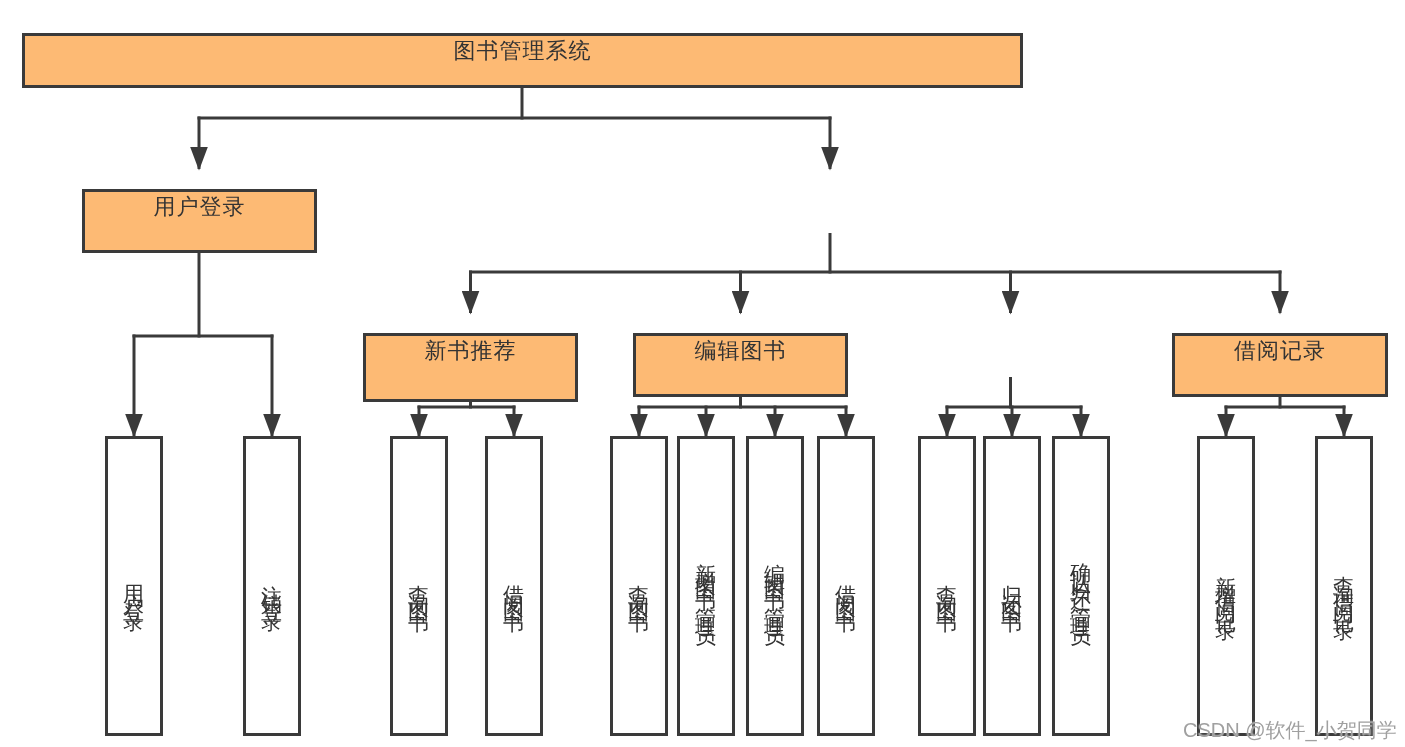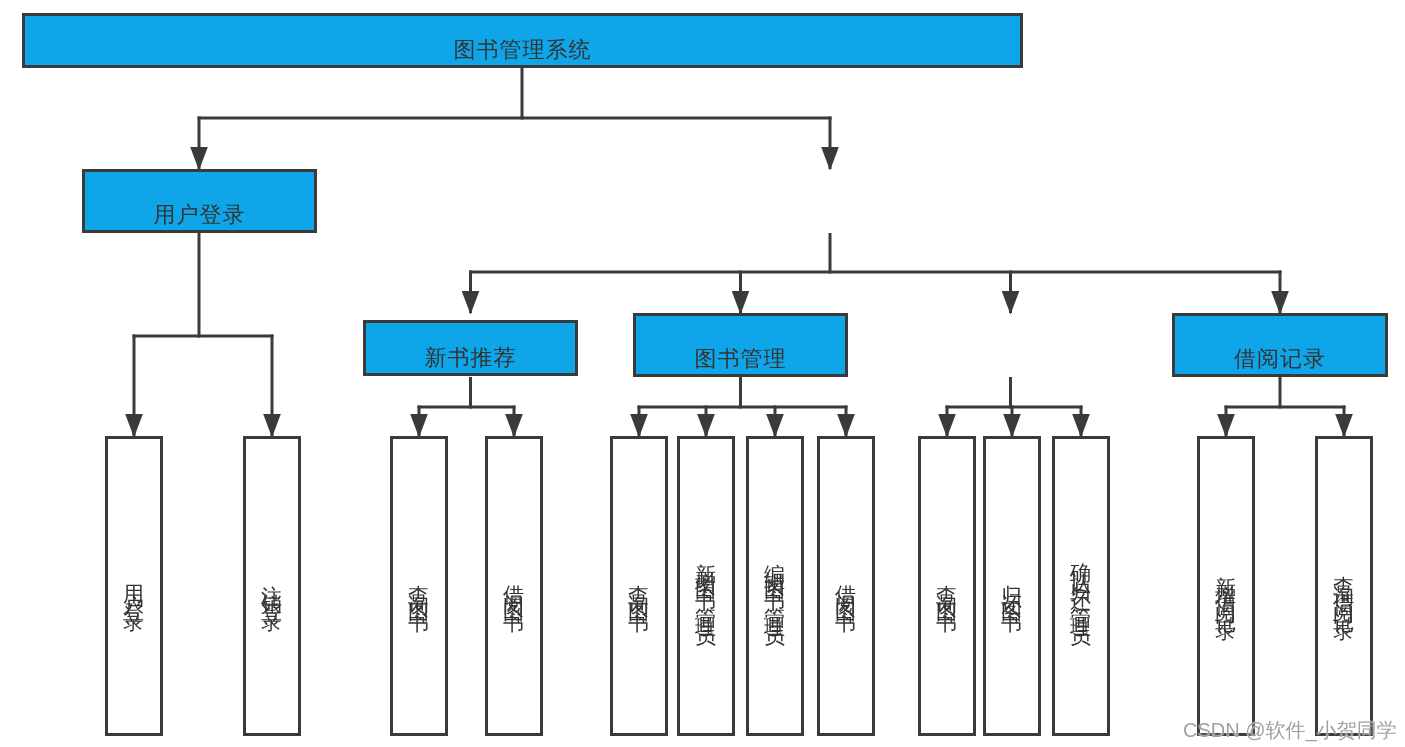--- a/index.html
+++ b/index.html
@@ -2,22 +2,22 @@
 <html><head>
 <meta charset="utf-8">
 <style>
   html,body{margin:0;padding:0;background:#ffffff;}
   .stage{
     position:relative;width:1405px;height:747px;background:#ffffff;
     font-family:"Liberation Sans",sans-serif;color:#333333;overflow:hidden;
   }
   svg.connectors{position:absolute;left:0;top:0;z-index:0;}
   .hbox{
-    position:absolute;z-index:1;box-sizing:border-box;background:#0ea5e9;
-    border:3px solid #3a3a3a;display:flex;align-items:flex-end;justify-content:center;
+    position:absolute;z-index:1;box-sizing:border-box;background:#fdba74;
+    border:3px solid #3a3a3a;display:flex;align-items:flex-start;justify-content:center;margin-top:20px;
   }
   .hbox span{font-size:22px;letter-spacing:1px;color:#333333;}
   .vbox{
     position:absolute;z-index:1;box-sizing:border-box;background:#ffffff;
     border:3px solid #3a3a3a;display:flex;align-items:center;justify-content:center;
     top:436px;width:58px;height:300px;
   }
   .vbox span{
     writing-mode:vertical-rl;text-orientation:mixed;
     font-size:21px;letter-spacing:9px;line-height:1;white-space:nowrap;color:#333333;
@@ -97,25 +97,25 @@
   </svg>
 
   <div class="hbox" style="left:22px;top:13px;width:1001px;height:55px;">
     <span>图书管理系统</span>
   </div>
 
   <div class="hbox" style="left:82px;top:169px;width:235px;height:64px;">
     <span>用户登录</span>
   </div>
 
-  <div class="hbox" style="left:363px;top:320px;width:215px;height:56px;">
+  <div class="hbox" style="left:363px;top:313px;width:215px;height:69px;">
     <span>新书推荐</span>
   </div>
   <div class="hbox" style="left:633px;top:313px;width:215px;height:64px;">
-    <span>图书管理</span>
+    <span>编辑图书</span>
   </div>
   <div class="hbox" style="left:1172px;top:313px;width:216px;height:64px;">
     <span>借阅记录</span>
   </div>
 
   <div class="vbox" style="left:105px;">
     <span>用户登录</span>
   </div>
   <div class="vbox" style="left:243px;">
     <span>注销登录</span>

